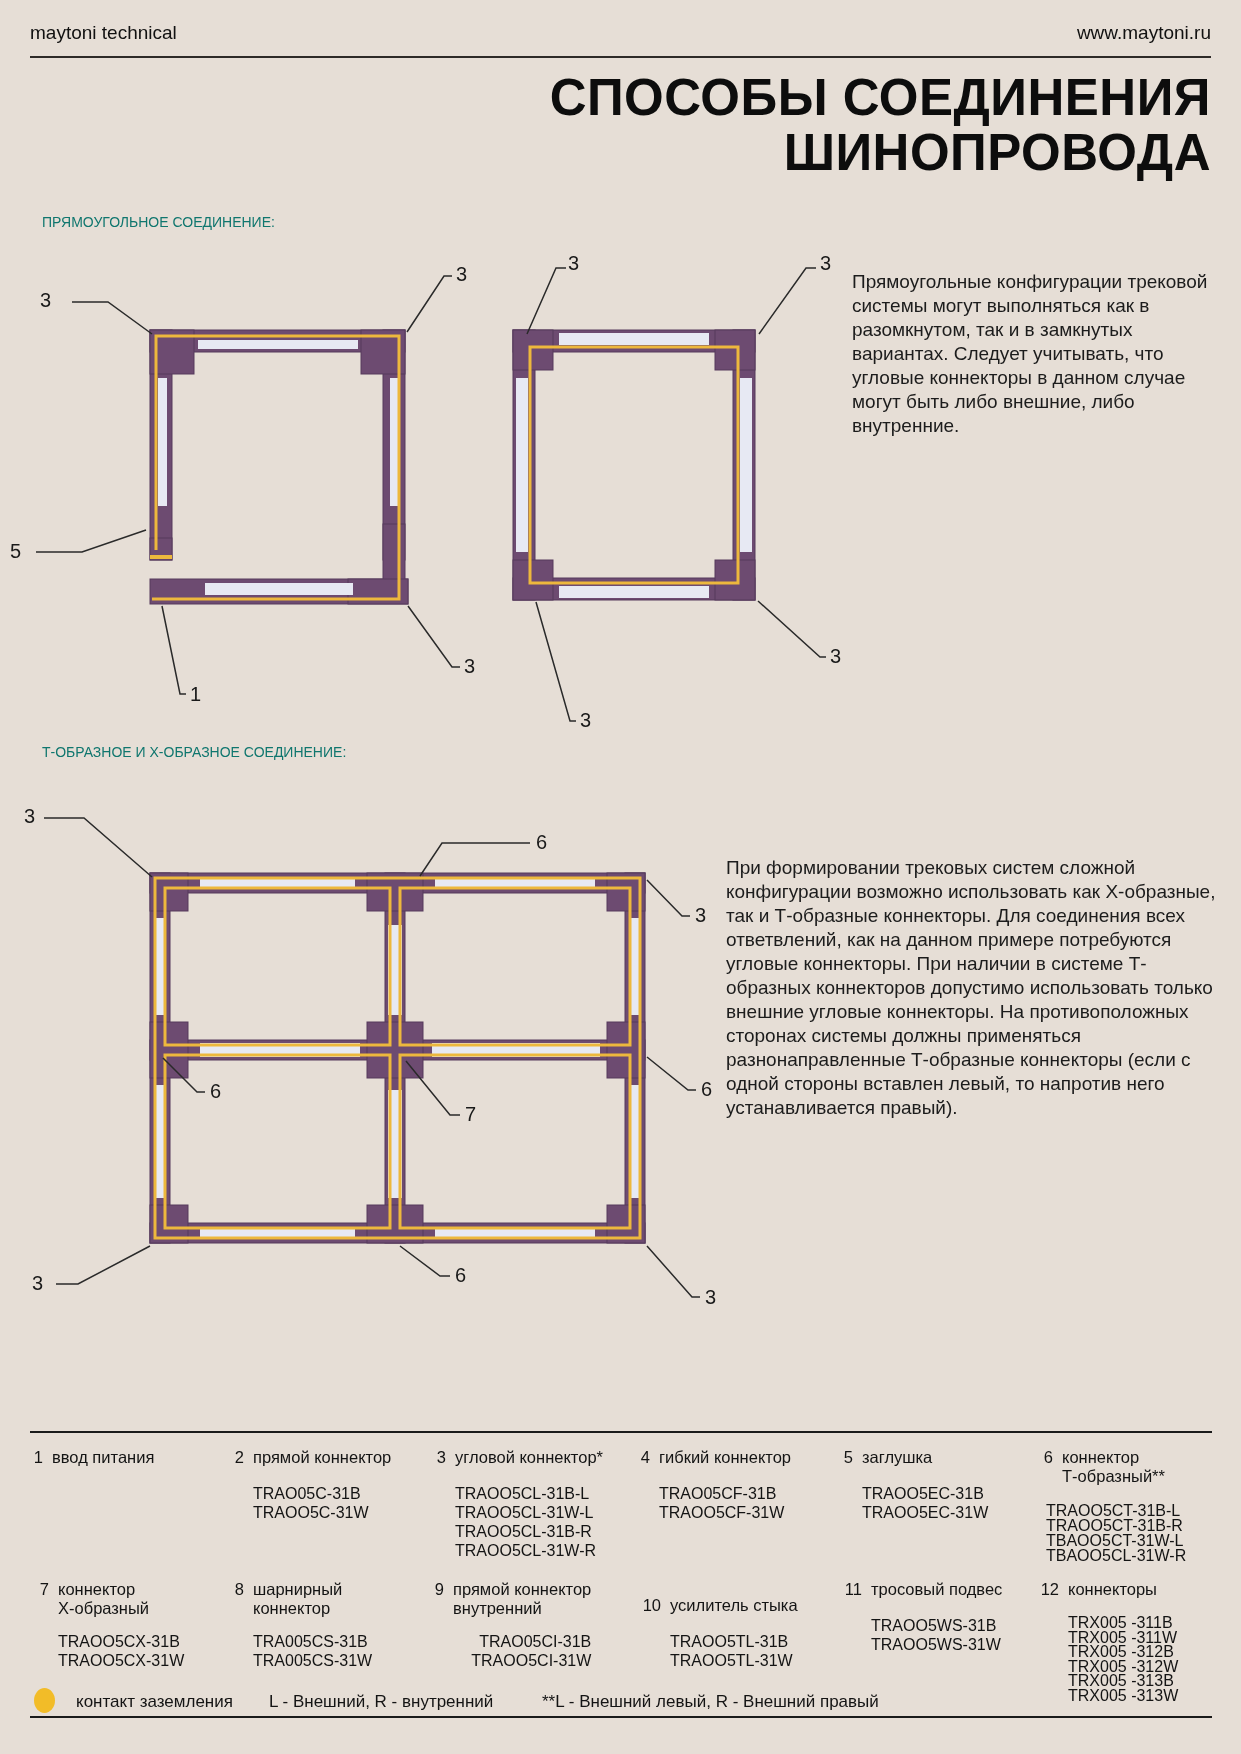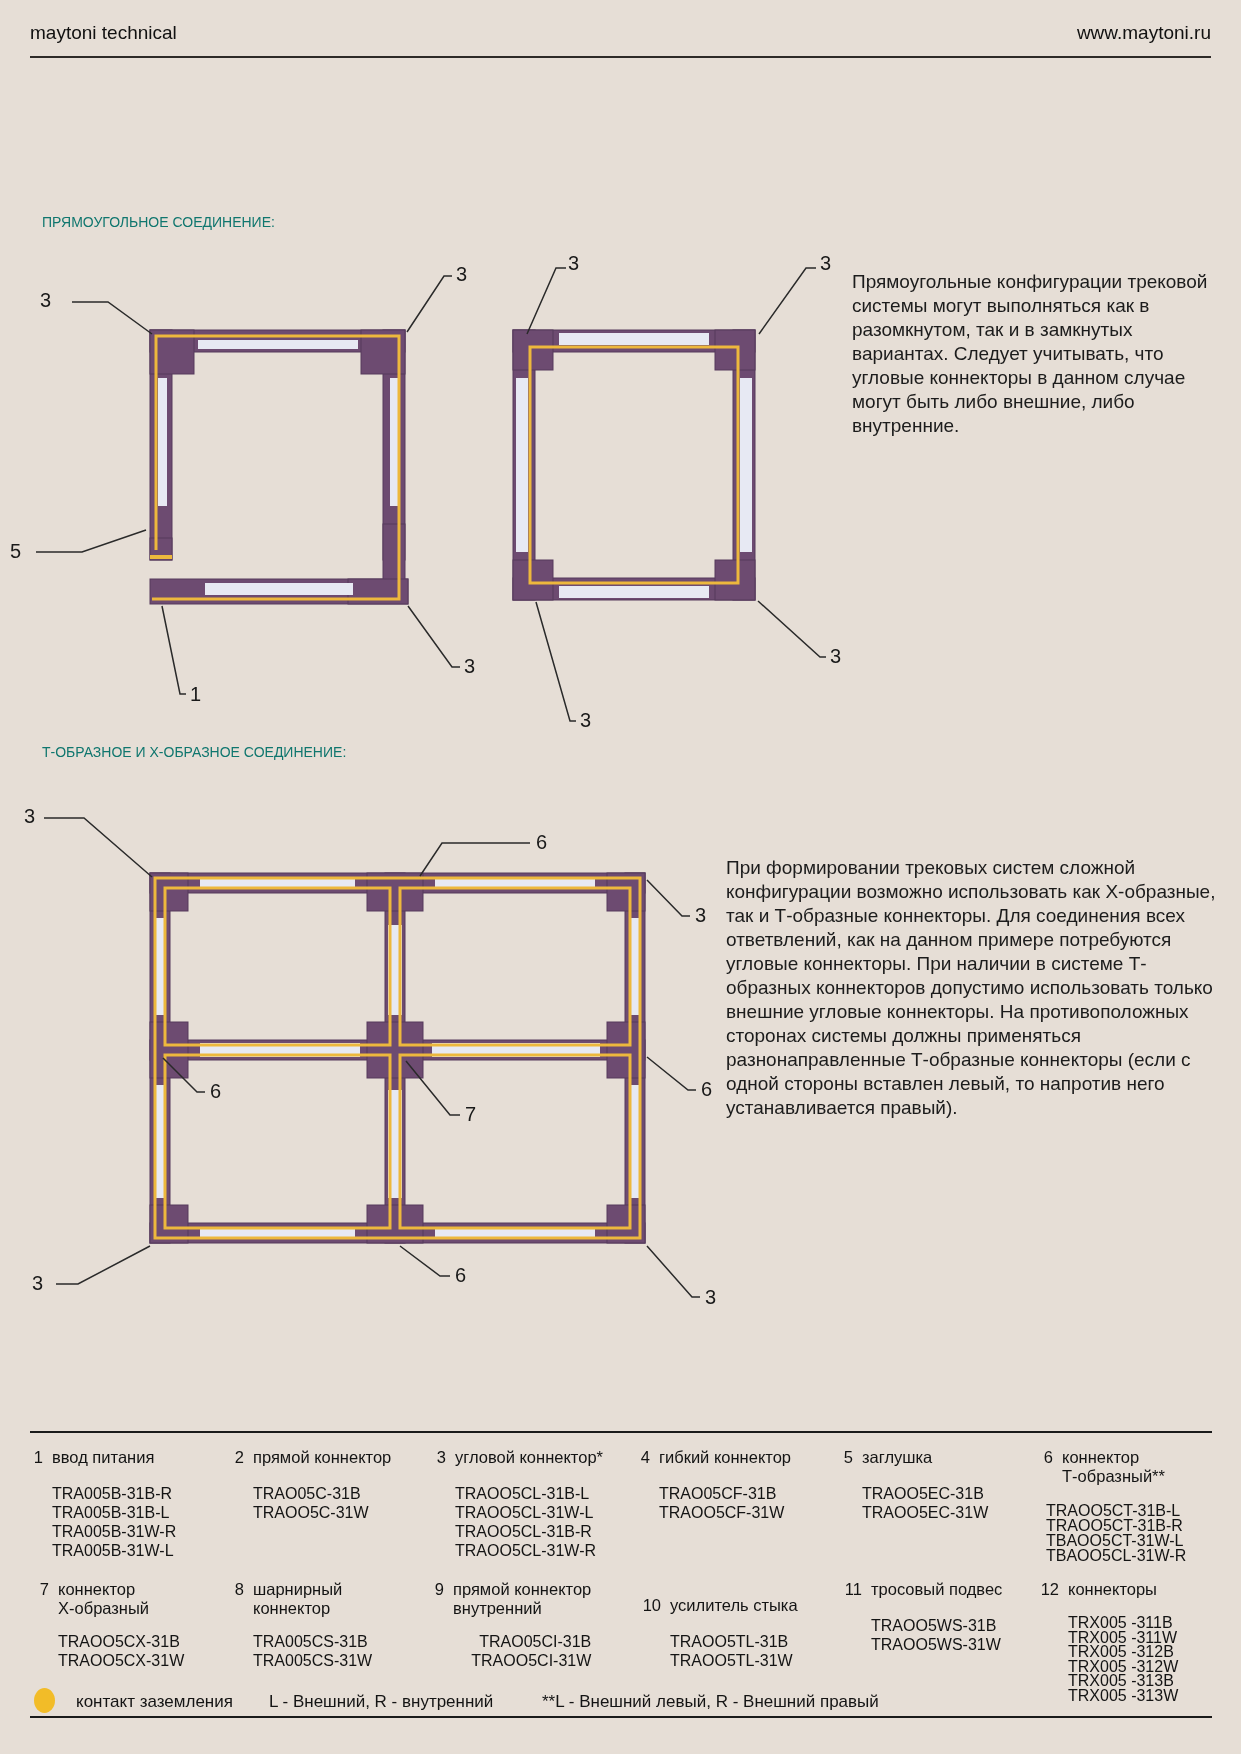--- a/index.html
+++ b/index.html
@@ -43,20 +43,22 @@
 </head>
 <body>
 
 <div class="page">
 
   <span class="abs hdr-text" style="left:30px; top:22px;">maytoni technical</span>
   <span class="abs hdr-text" style="right:30px; top:22px;">www.maytoni.ru</span>
   <div class="rule" style="left:30px; top:56px; width:1181px;"></div>
 
   <div class="doc-title">
+    <div>СПОСОБЫ СОЕДИНЕНИЯ</div>
+    <div>ШИНОПРОВОДА</div>
   </div>
 
   <div class="sec-head" style="left:42px; top:214px;">ПРЯМОУГОЛЬНОЕ СОЕДИНЕНИЕ:</div>
   <div class="sec-head" style="left:42px; top:744px;">Т-ОБРАЗНОЕ И Х-ОБРАЗНОЕ СОЕДИНЕНИЕ:</div>
 
   <p class="body-text" style="left:852px; top:270px; width:366px;">Прямоугольные конфигурации трековой системы могут выполняться как в разомкнутом, так и в замкнутых вариантах. Следует учитывать, что угловые коннекторы в данном случае могут быть либо внешние, либо внутренние.</p>
   <p class="body-text" style="left:726px; top:856px; width:492px;">При формировании трековых систем сложной конфигурации возможно использовать как Х-образные, так и Т-образные коннекторы. Для соединения всех ответвлений, как на данном примере потребуются угловые коннекторы. При наличии в системе Т-образных коннекторов допустимо использовать только внешние угловые коннекторы. На противоположных сторонах системы должны применяться разнонаправленные Т-образные коннекторы (если с одной стороны вставлен левый, то напротив него устанавливается правый).</p>
 
   <svg class="art" width="1241" height="1754" viewBox="0 0 1241 1754">
     <g stroke="#563a5c" stroke-width="1">
@@ -174,26 +176,20 @@
   <span class="co" style="left:455px; top:1265px;">6</span>
   <span class="co" style="left:705px; top:1287px;">3</span>
 
   <div class="rule-thin" style="left:30px; top:1431px; width:1182px;"></div>
 
   <div class="legend-item" style="left:52px; top:1448px;">
     <span class="lg-num">1</span>
     <div class="lg-label">
         <div>ввод питания</div>
       </div>
-    <div class="lg-codes">
-        <div>TRA005B-31B-R</div>
-        <div>TRA005B-31B-L</div>
-        <div>TRA005B-31W-R</div>
-        <div>TRA005B-31W-L</div>
-      </div>
   </div>
   <div class="legend-item" style="left:253px; top:1448px;">
     <span class="lg-num">2</span>
     <div class="lg-label">
         <div>прямой коннектор</div>
       </div>
     <div class="lg-codes">
         <div>TRAO05C-31B</div>
         <div>TRAOO5C-31W</div>
       </div>

